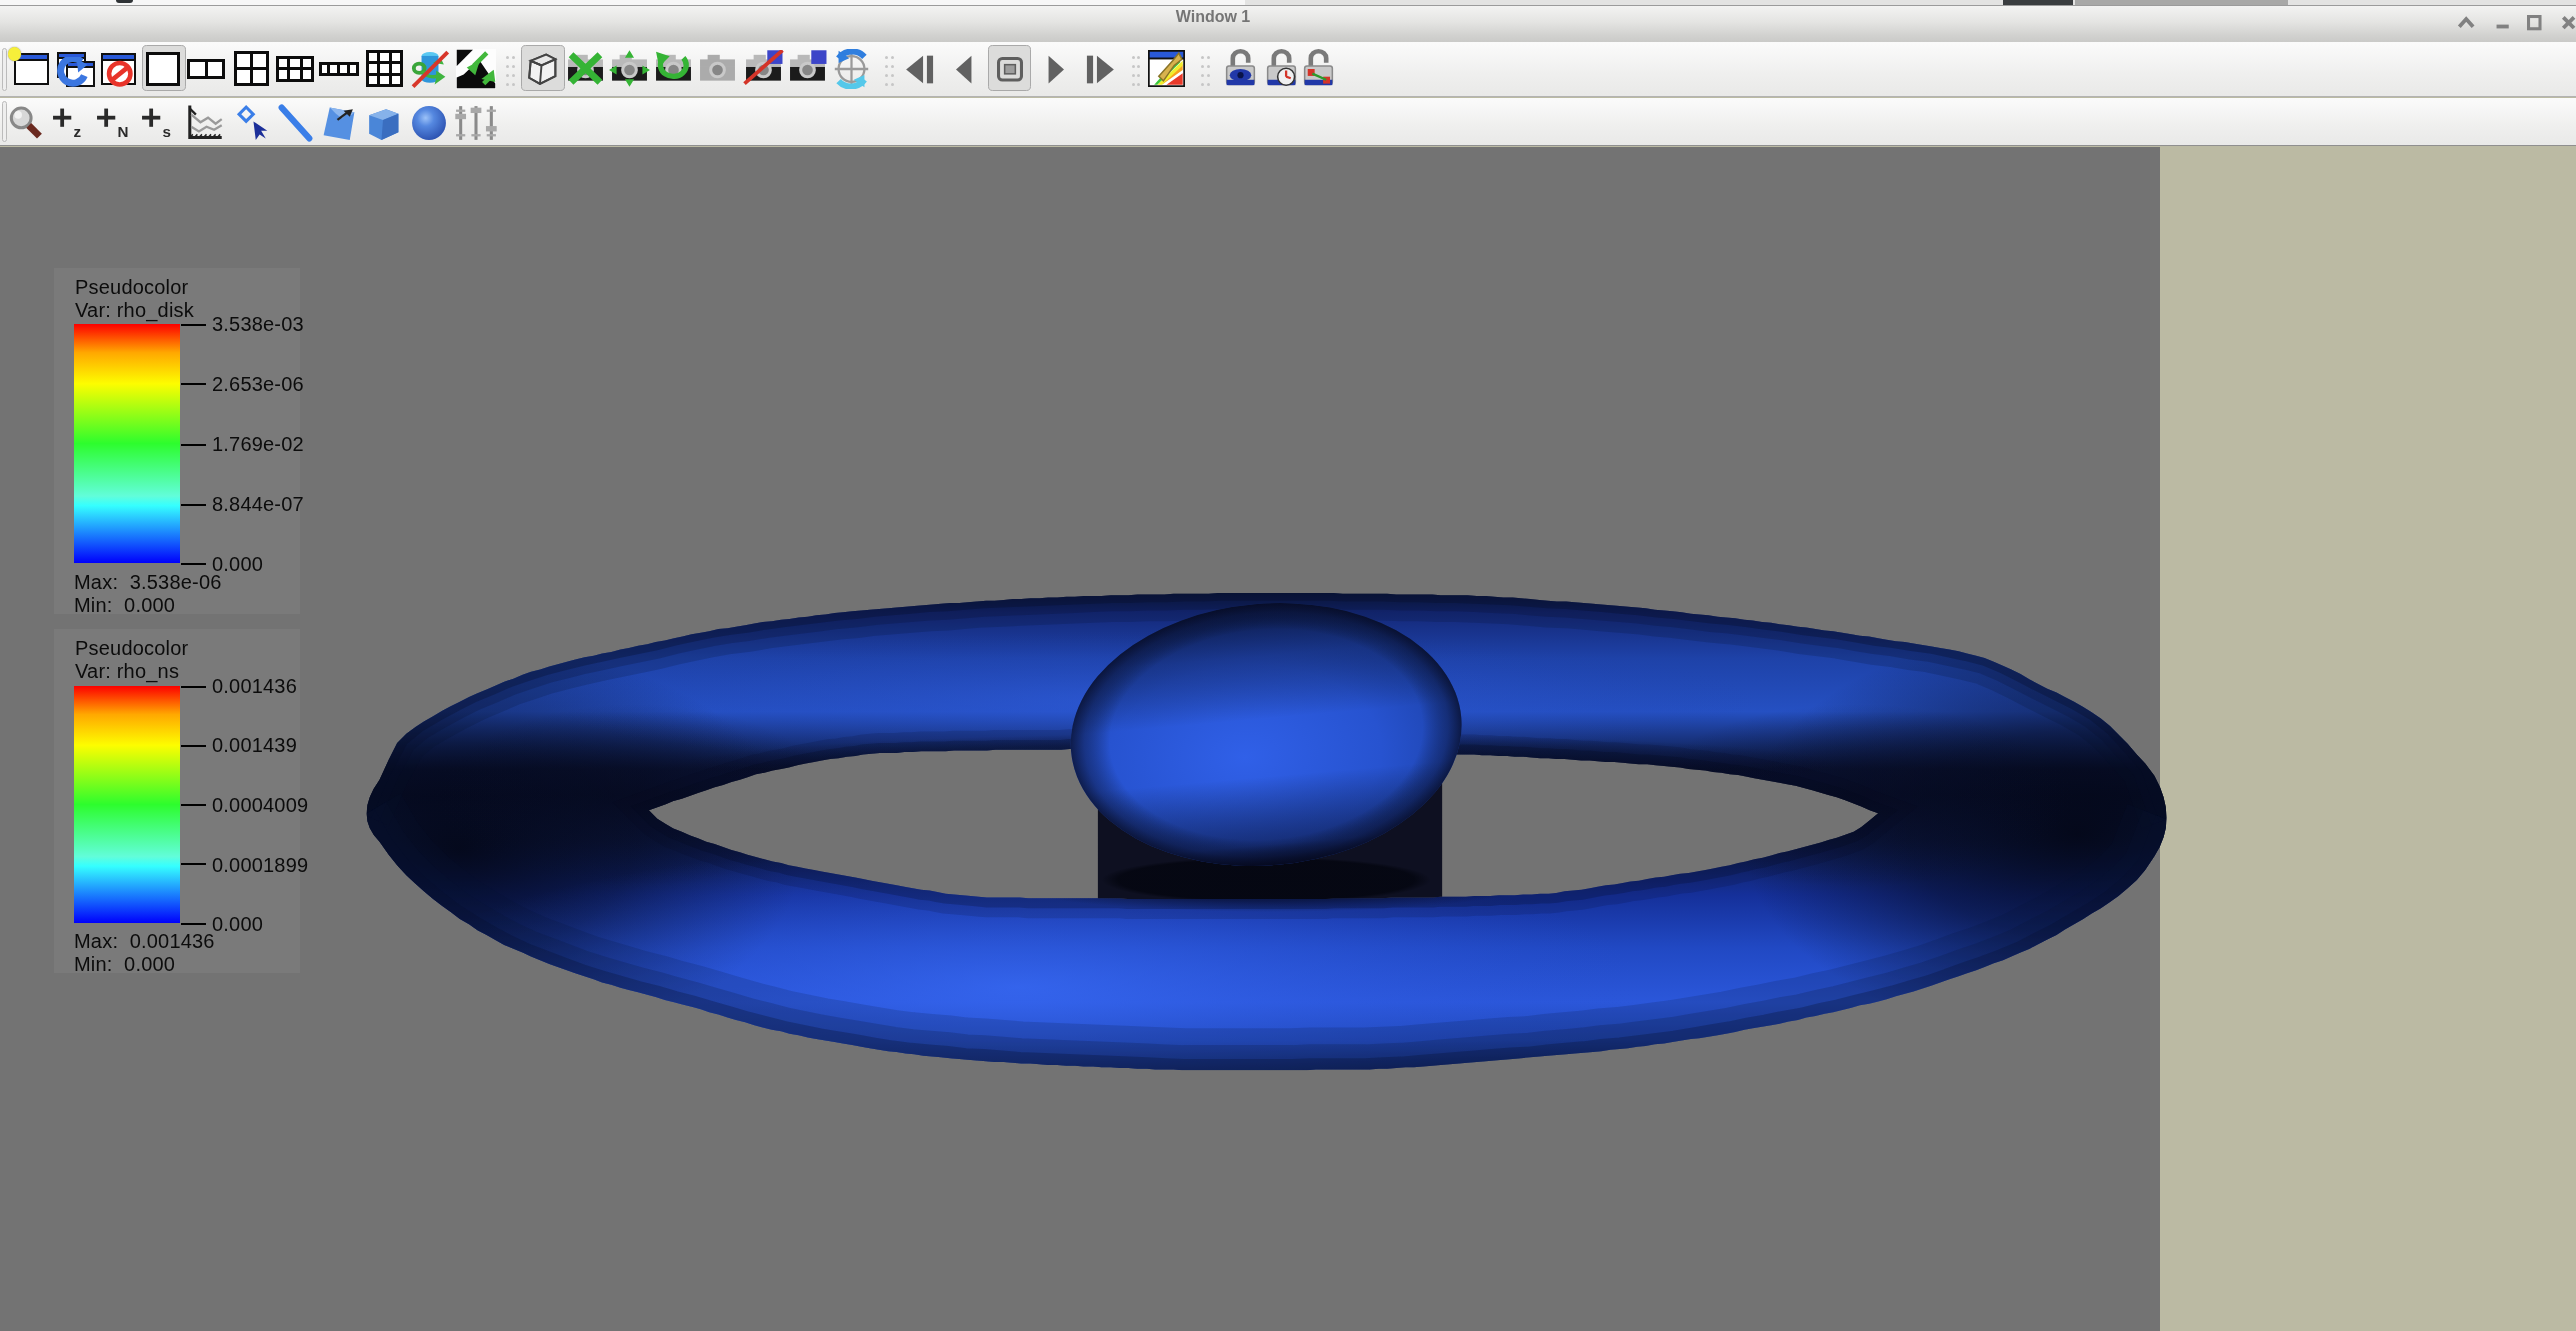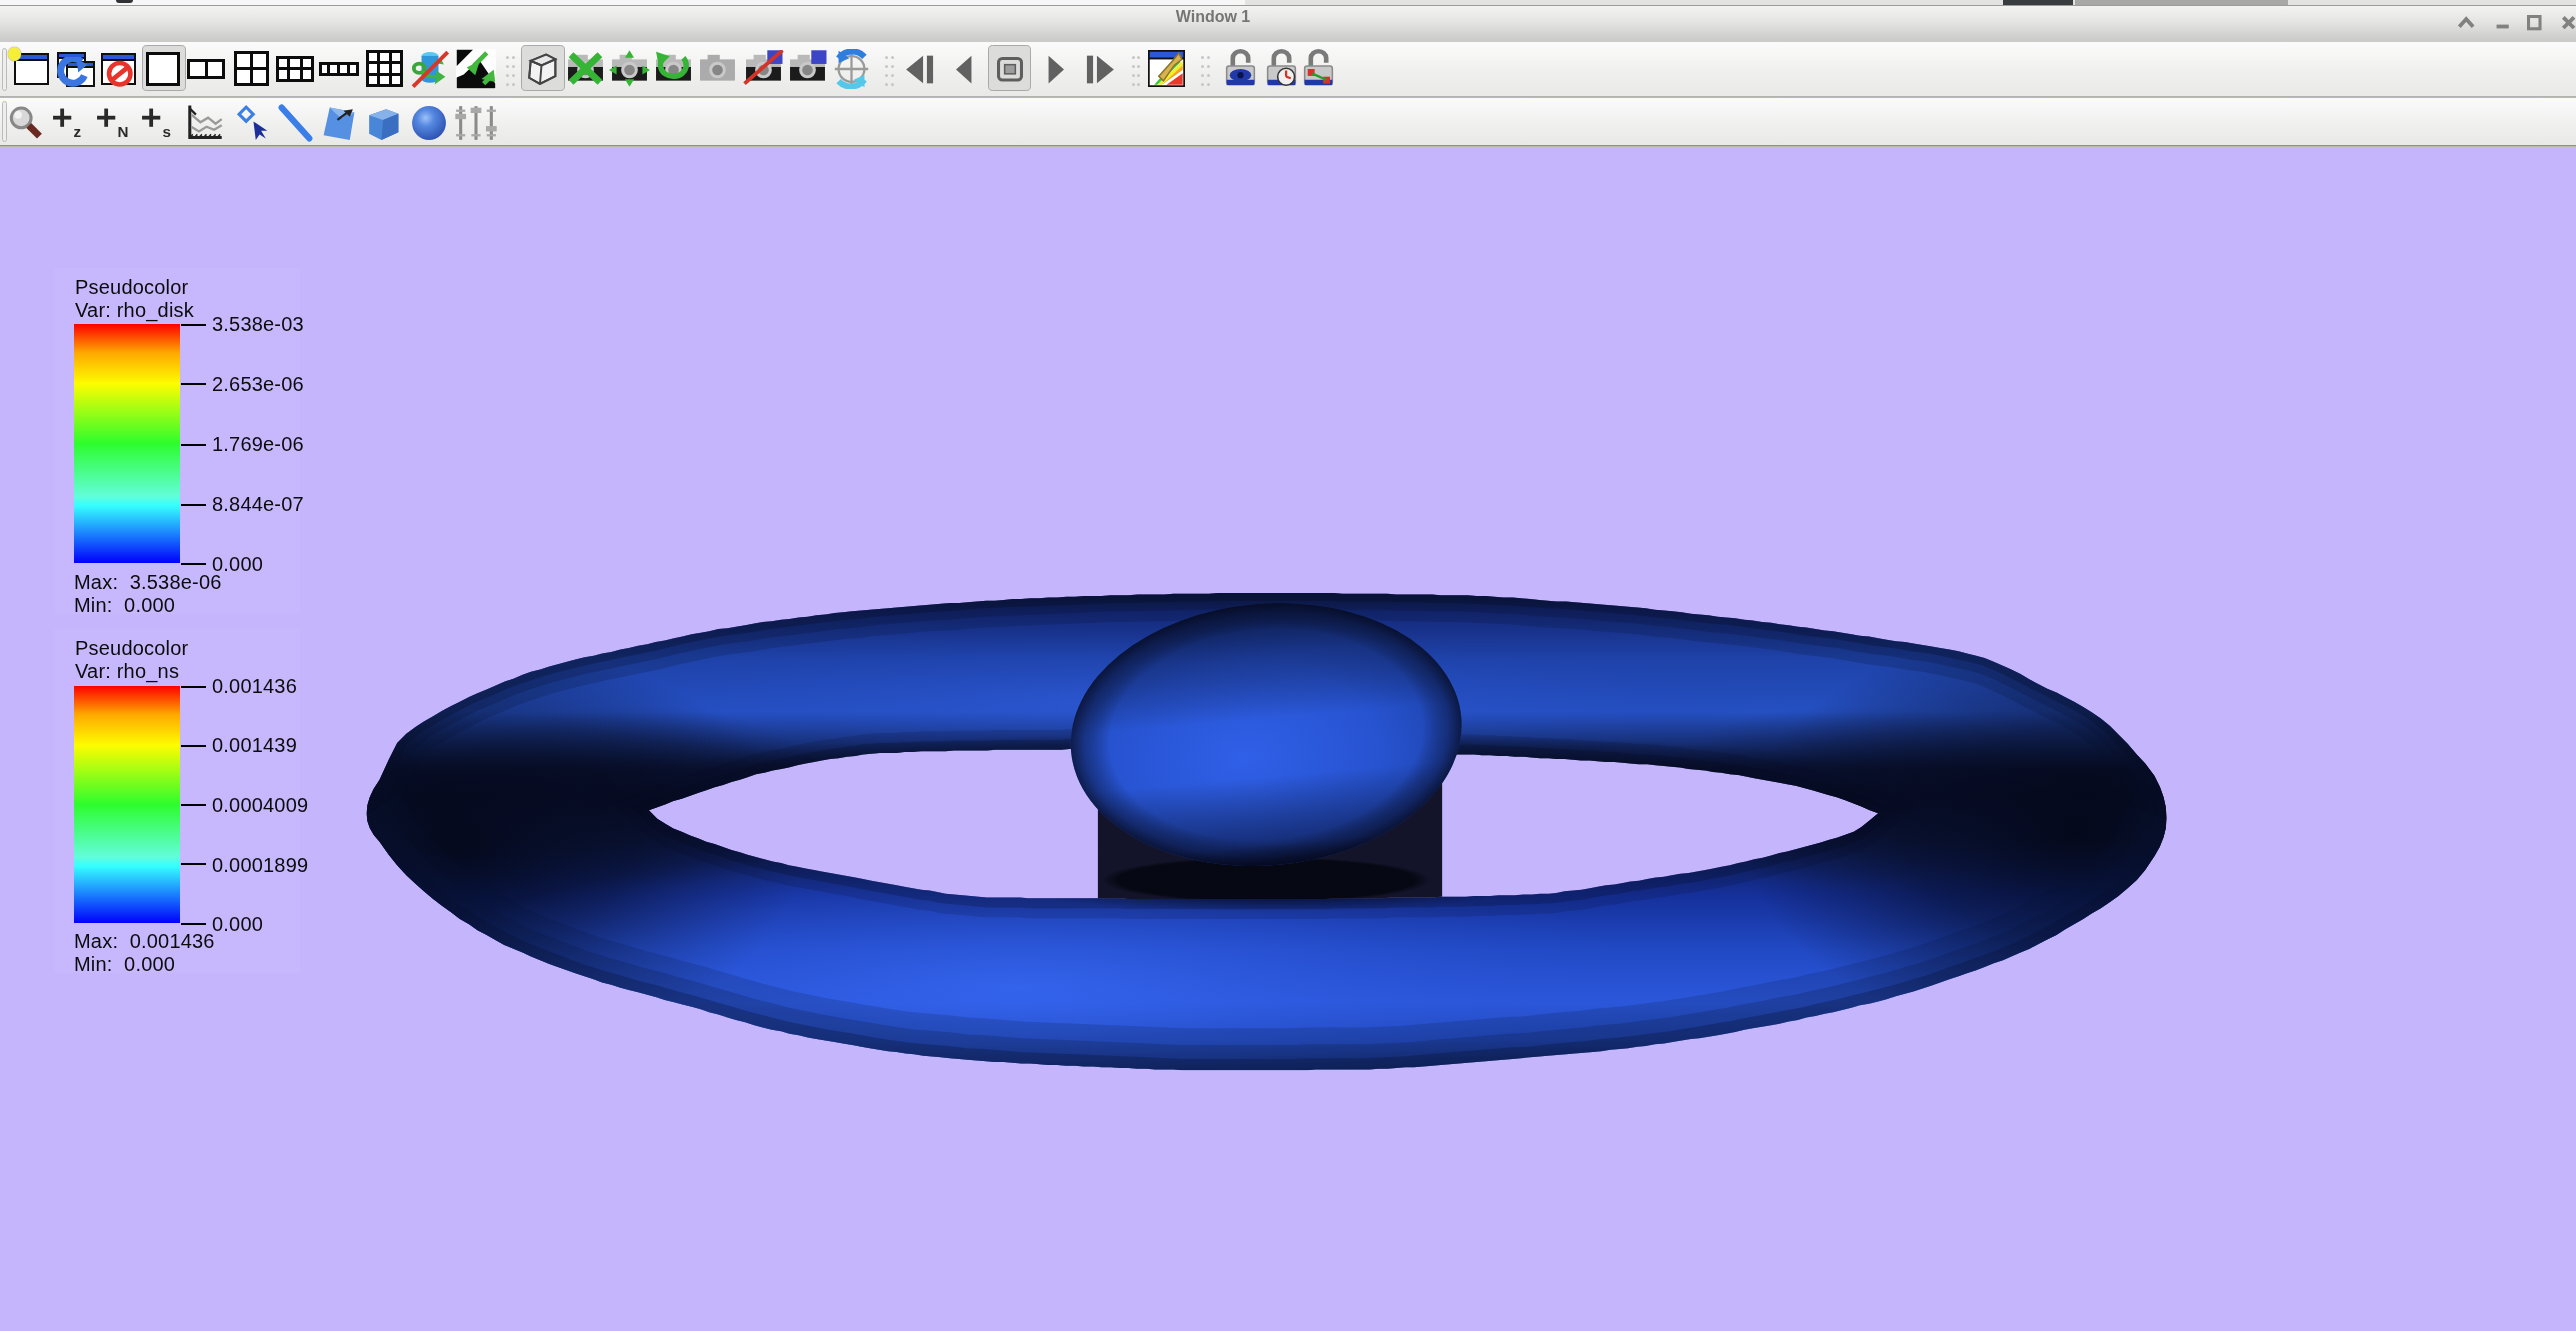--- a/index.html
+++ b/index.html
@@ -6,21 +6,21 @@
 #topstrip{position:absolute;left:0;top:0;width:2576px;height:4.6px;background:#f7f7f7;}
 #titlebar{position:absolute;left:0;top:4.6px;width:2576px;height:37px;
  background:linear-gradient(#f3f3f2,#e4e4e2 45%,#d2d2d0 80%,#cacac8);border-top:0.8px solid #9b9b9b;}
 #titletext{position:absolute;left:1213px;top:7.7px;transform:translateX(-50%);
  font-size:16px;font-weight:bold;color:#757575;}
 .wbtn{position:absolute;top:0px;color:#8a8a8a;font-size:20px;font-weight:bold;}
 #toolbar1{position:absolute;left:0;top:42px;width:2576px;height:55px;
  background:linear-gradient(#fbfbfb,#efefee 60%,#e9e9e8);border-bottom:0.8px solid #b3b3b3;}
 #toolbar2{position:absolute;left:0;top:98px;width:2576px;height:48px;
  background:linear-gradient(#fbfbfb,#efefee 60%,#e9e9e8);border-bottom:0.8px solid #8f8f8f;}
-#viewport{position:absolute;left:0;top:147px;width:2576px;height:1185px;background:#c4b5fd;}
+#viewport{position:absolute;left:0;top:147px;width:2160px;height:1185px;background:#737373;}
 .leg{position:absolute;color:#0c0c0c;font-size:20px;letter-spacing:0.2px;}
 .bar{position:absolute;width:106px;background:linear-gradient(#fd0000,#ffa800 12%,#fdfd00 25%,#2dfd2d 50%,#62fdda 72%,#35ffff 76%,#0000fc 100%);}
 .tick{position:absolute;height:2.3px;background:#000;width:25px;left:181px;}
 .tlab{position:absolute;left:212px;transform:translateY(-50%);white-space:nowrap;}
 </style></head>
 <body>
 
 <div id="topstrip"></div>
 <div style="position:absolute;left:1245px;top:0;width:1331px;height:4.6px;background:#e3e3e2;"></div>
 <div style="position:absolute;left:2003px;top:0;width:70px;height:4.6px;background:#3a3d3f;"></div>
@@ -432,21 +432,21 @@
 </g>
 </svg>
 <div style="position:absolute;left:54px;top:121px;width:246px;height:346px;background:rgba(255,255,255,0.05);"></div>
     <div class="leg" style="left:75px;top:129px">Pseudocolor<br>Var: rho_disk</div>
     <div class="bar" style="left:74px;top:177px;height:239px"></div>
     <div class="tick" style="top:177px"></div>
     <div class="leg tlab" style="top:177px">3.538e-03</div>
     <div class="tick" style="top:236px"></div>
     <div class="leg tlab" style="top:237px">2.653e-06</div>
     <div class="tick" style="top:297px"></div>
-    <div class="leg tlab" style="top:297px">1.769e-06</div>
+    <div class="leg tlab" style="top:297px">1.769e-02</div>
     <div class="tick" style="top:357px"></div>
     <div class="leg tlab" style="top:357px">8.844e-07</div>
     <div class="tick" style="top:416px"></div>
     <div class="leg tlab" style="top:417px">0.000</div>
     <div class="leg" style="left:74px;top:424px">Max:&nbsp; 3.538e-06<br>Min:&nbsp; 0.000</div>
     <div style="position:absolute;left:54px;top:482px;width:246px;height:344px;background:rgba(255,255,255,0.05);"></div>
     <div class="leg" style="left:75px;top:490px">Pseudocolor<br>Var: rho_ns</div>
     <div class="bar" style="left:74px;top:539px;height:237px"></div>
     <div class="tick" style="top:539px"></div>
     <div class="leg tlab" style="top:539px">0.001436</div>

